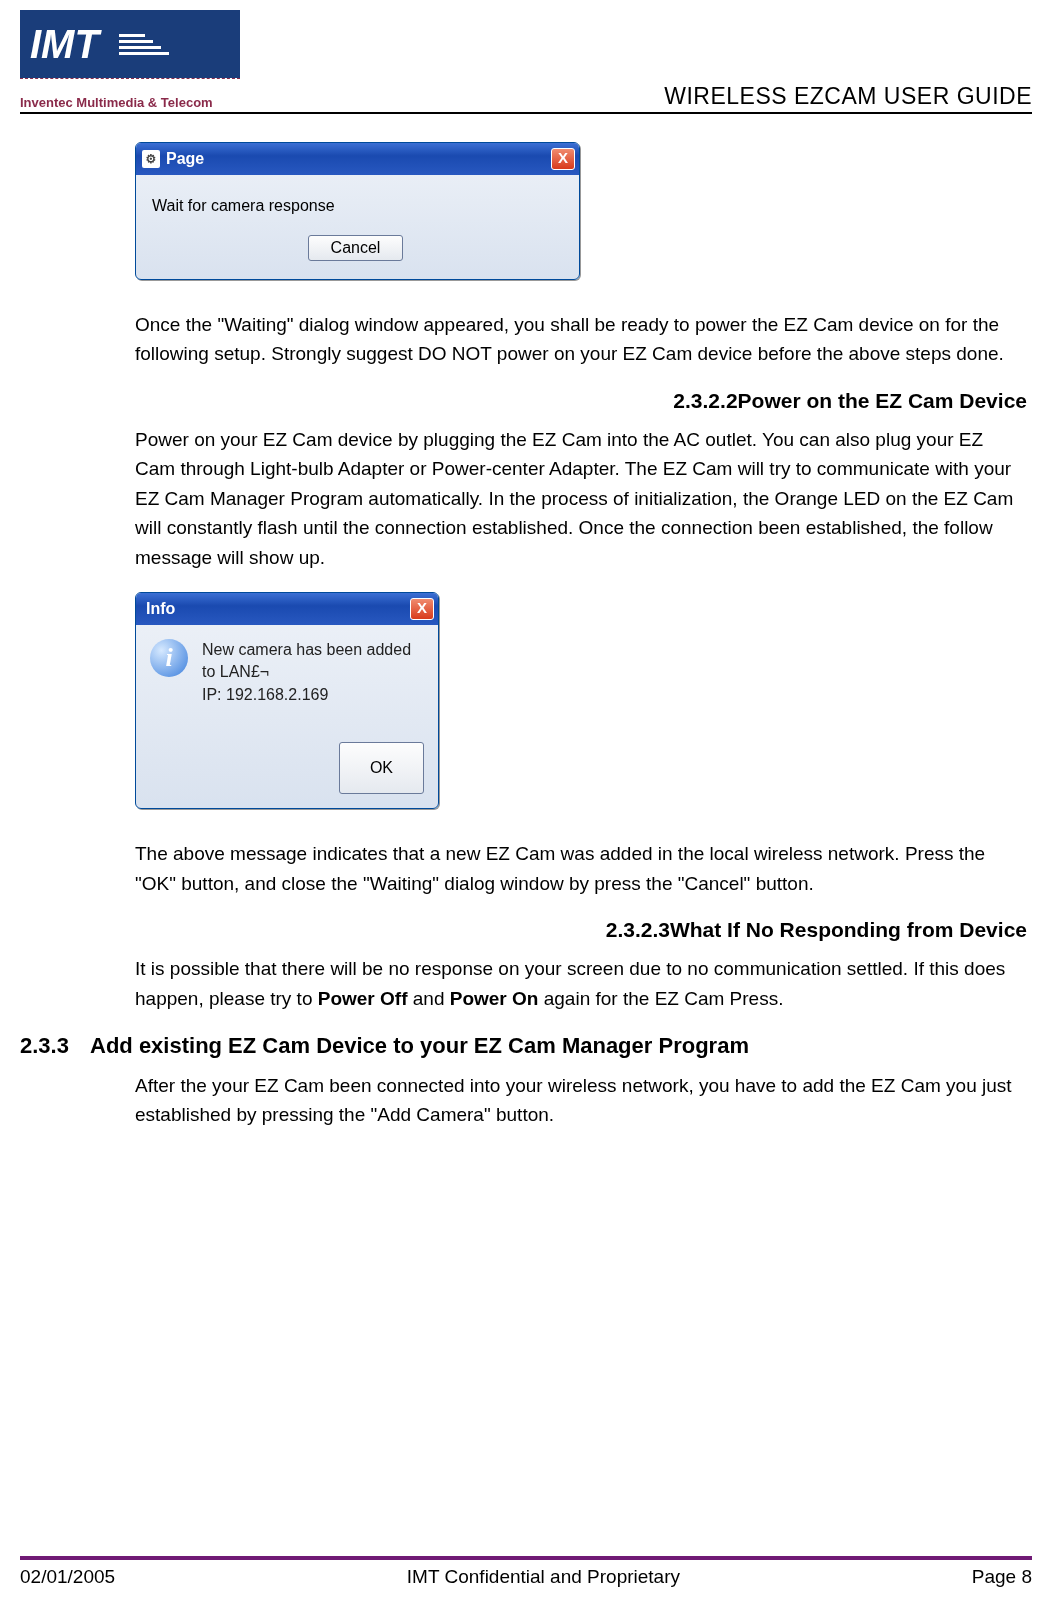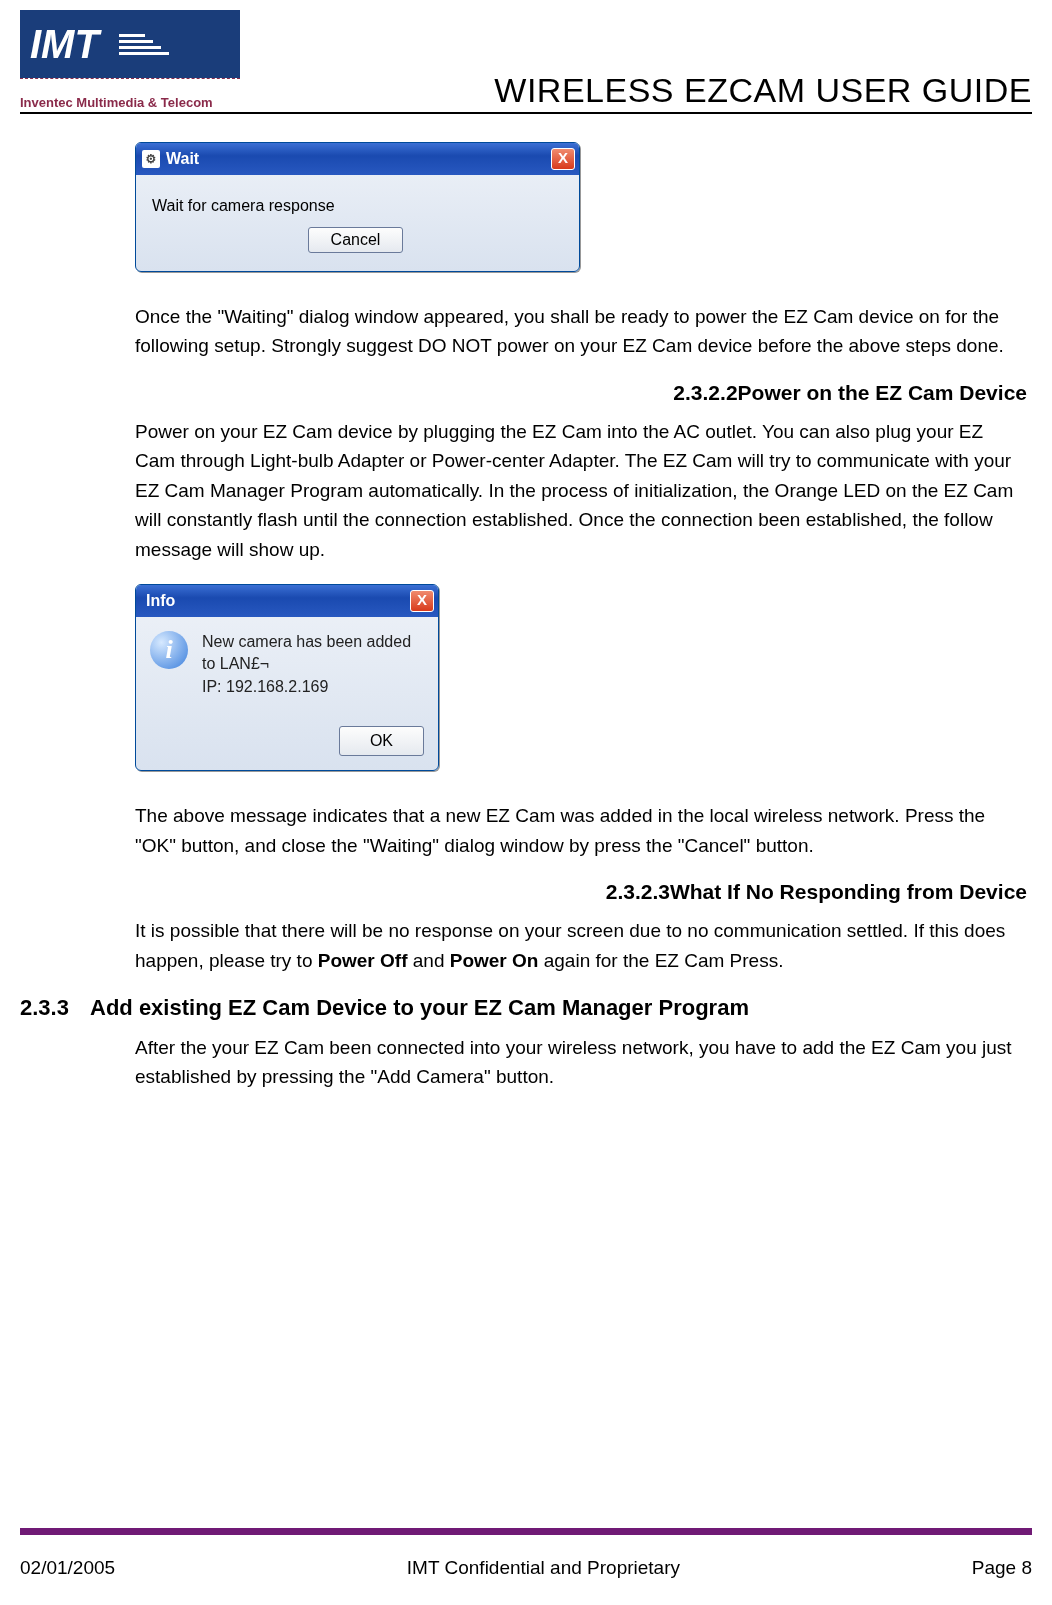--- a/index.html
+++ b/index.html
@@ -40,21 +40,21 @@
   .logo-stripes span:nth-child(2){width:34px}
   .logo-stripes span:nth-child(3){width:42px}
   .logo-stripes span:nth-child(4){width:50px}
   .logo-sub {
     border-top:1px dashed #8a2a4a;
     color:#8a2a4a;
     font-size:13px;
     font-weight:bold;
     padding-top:16px;
   }
-  .doc-title { font-size:34px; letter-spacing:0.5px; }
+  .doc-title { font-size:23px; letter-spacing:0.5px; }
   .content { padding-left: 115px; padding-right: 5px; }
   .para { line-height:1.55; margin: 0 0 20px 0; }
   .h-outer { margin-left:-115px; font-weight:bold; font-size:21px; margin-bottom:12px; margin-top:6px;text-align:right;}
   .h-num { display:inline-block; width:100px; }
   .h-num-wide { display:inline-block; width:70px; }
   .h-outer-wide { margin-left:-115px; font-weight:bold; font-size:22px; margin-bottom:12px; margin-top:8px;}
   .dialog {
     width:445px;
     background: linear-gradient(#eef2f8,#d9e2ef);
     border:1px solid #004a9a;
@@ -88,40 +88,40 @@
     cursor:default;
   }
   .dialog-body { padding:22px 14px 18px 10px; min-height:80px; }
   .dialog-body.centered { text-align:center; }
   .dialog-btn {
     display:inline-block;
     border:1px solid #6a7a9a;
     border-radius:3px;
     padding:3px 22px;
     background:linear-gradient(#fdfdfd,#e5e9ef);
-    margin-top:12px;
+    margin-top:20px;
     font-size:16px;
   }
   .info-body { display:flex; align-items:flex-start; gap:14px; padding:14px 14px 16px 14px;}
   .info-icon {
     width:38px;height:38px;border-radius:50%;
     background:radial-gradient(circle at 30% 30%,#d6e9ff,#3a7edc);
     color:#fff;font-weight:bold;font-size:26px;font-family:Georgia,serif;font-style:italic;
     display:flex;align-items:center;justify-content:center;
     flex-shrink:0;
   }
   .info-text { flex:1; line-height:1.4; color:#222;}
   .info-btn-wrap { display:flex; justify-content:flex-end; padding:0 14px 14px 0;}
   .footer {
     position:absolute;
-    bottom:26px;
+    bottom:17px;
     left:20px;
     right:20px;
-    border-top:7px solid #701a75;
-    padding-top:22px;
+    border-top:4px solid #701a75;
+    padding-top:6px;
     display:flex;
     justify-content:space-between;
     font-size:19px;
   }
   b.strong { font-weight:bold; }
 </style>
 </head>
 <body>
 
 <div class="header">
@@ -138,21 +138,21 @@
     <div class="logo-sub">Inventec Multimedia &amp; Telecom</div>
   </div>
   <div class="doc-title">WIRELESS EZCAM USER GUIDE</div>
 </div>
 
 <div class="content">
 
   <div class="dialog" style="width:445px">
     <div class="titlebar">
       <span class="title-icon">⚙</span>
-      <span class="title-text">Wait</span>
+      <span class="title-text">Page</span>
       <span class="close-btn">X</span>
     </div>
     <div class="dialog-body centered">
       <div style="text-align:left;padding-left:6px;">Wait for camera response</div>
       <div class="dialog-btn">Cancel</div>
     </div>
   </div>
 
   <p class="para">Once the "Waiting" dialog window appeared, you shall be ready to power the EZ Cam device on for the following setup.  Strongly suggest DO NOT power on your EZ Cam device before the above steps done.</p>
 
@@ -167,21 +167,21 @@
       <span class="close-btn">X</span>
     </div>
     <div class="info-body">
       <div class="info-icon">i</div>
       <div class="info-text">
         <span>New camera has been added to LAN£¬</span><br>
         <span>IP: 192.168.2.169</span>
       </div>
     </div>
     <div class="info-btn-wrap">
-      <div class="dialog-btn" style="padding:5px 30px">OK</div>
+      <div class="dialog-btn" style="padding:16px 30px">OK</div>
     </div>
   </div>
 
   <p class="para">The above message indicates that a new EZ Cam was added in the local wireless network.  Press the "OK" button, and close the "Waiting" dialog window by press the "Cancel" button.</p>
 
   <div class="h-outer">
     <span class="h-num">2.3.2.3</span><span>What If No Responding from Device</span>
   </div>
   <p class="para">
     <span>It is possible that there will be no response on your screen due to no communication settled.  If this does happen, please try to </span><b class="strong">Power Off</b><span> and </span><b class="strong">Power On</b><span> again for the EZ Cam Press.</span>

